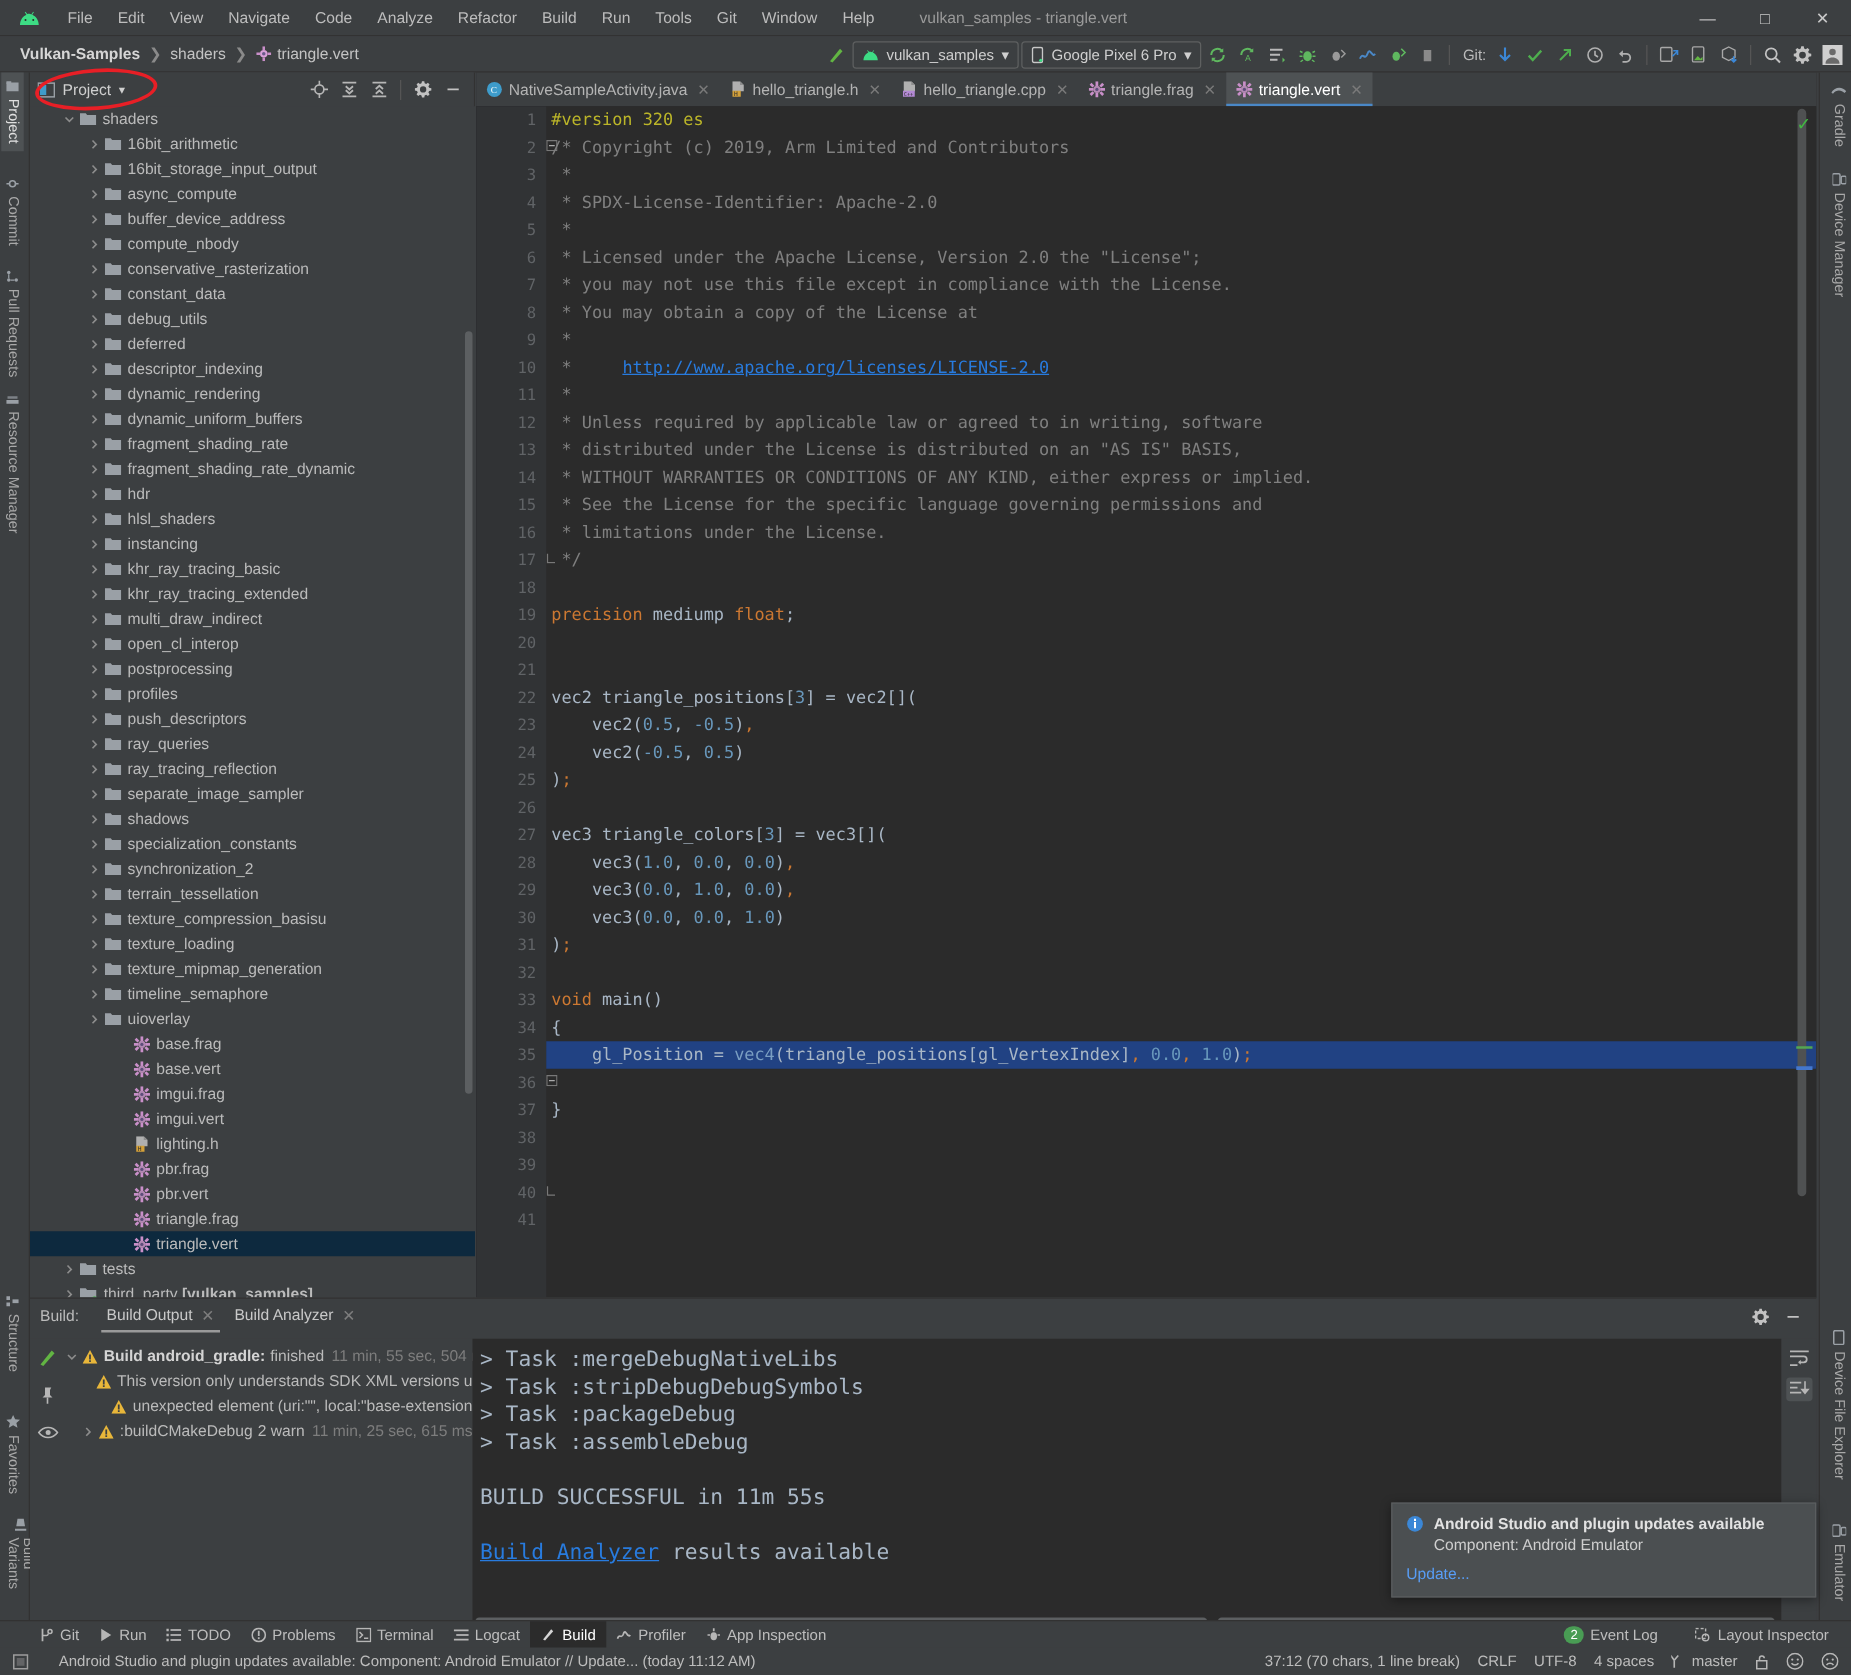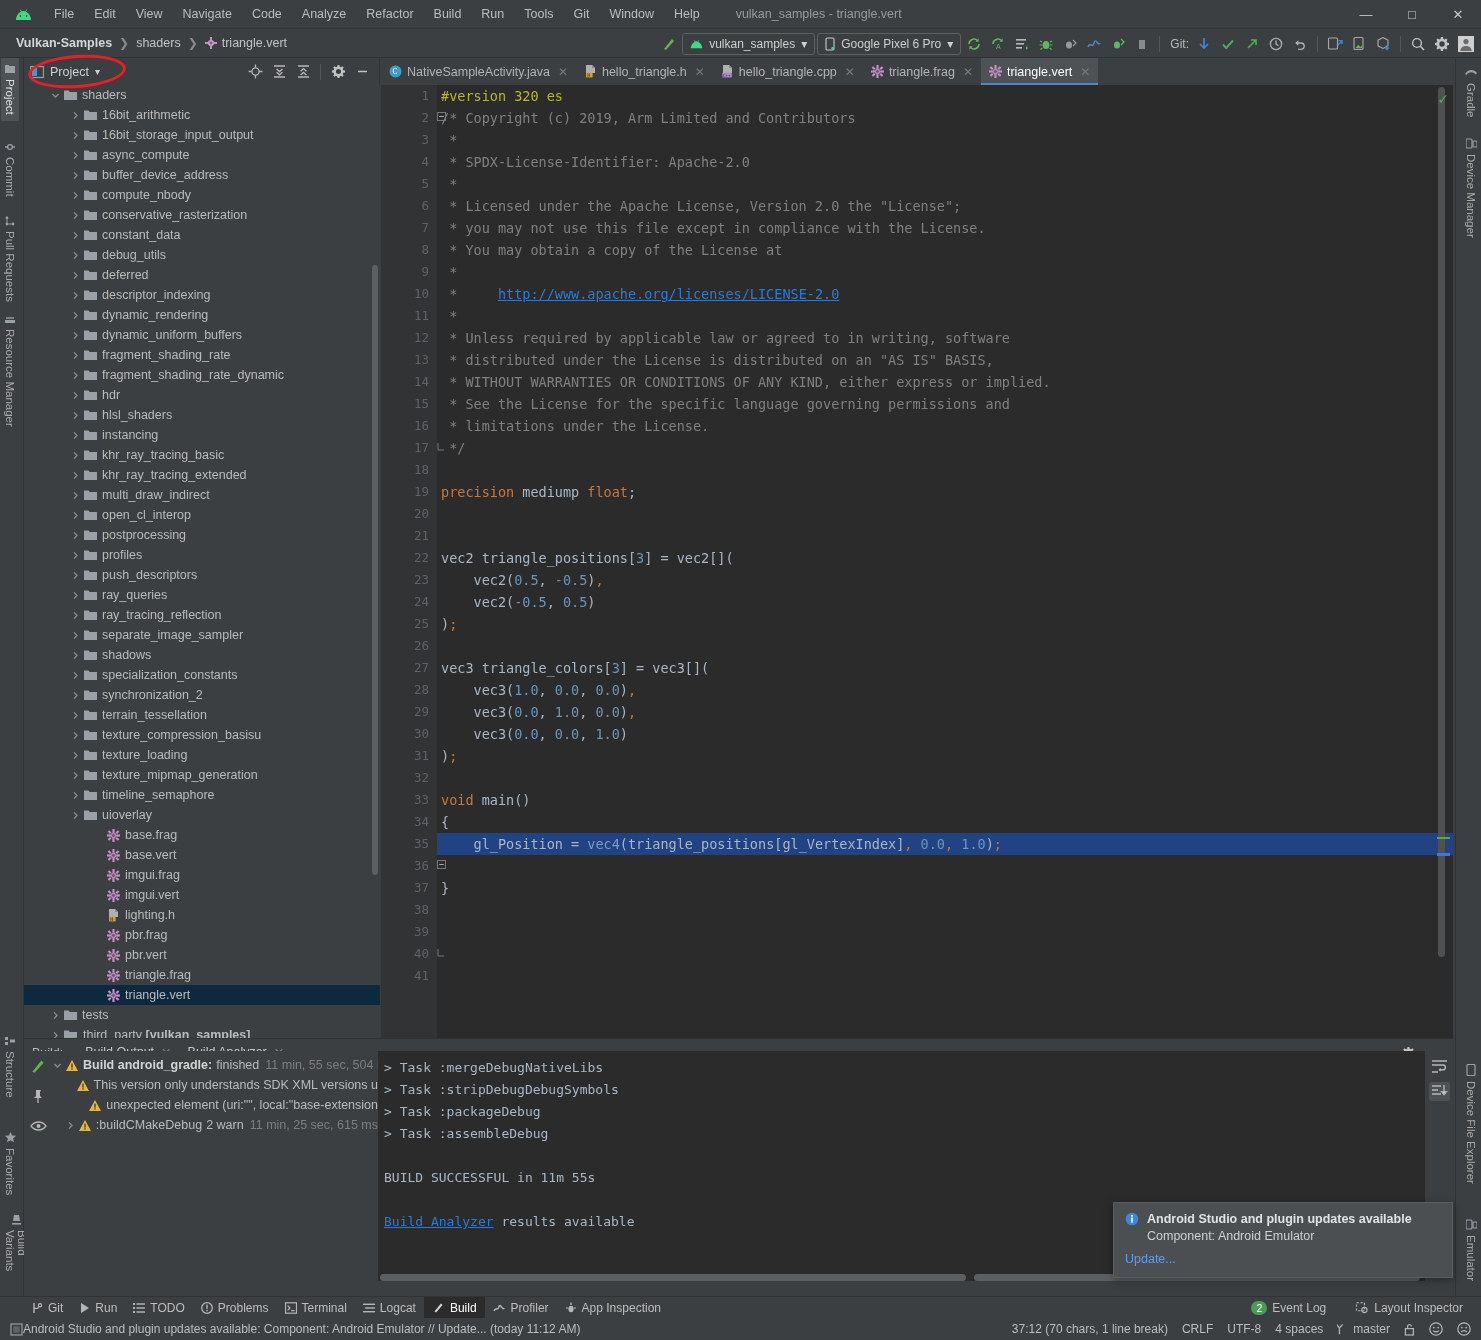--- a/index.html
+++ b/index.html
@@ -141,29 +141,29 @@
   
   .buildpanel {
     position: absolute; top: 1038px; left: 24px; width: 1429px; height: 258px;
     background: #3c3f41; border-top: 1px solid #323232;
   }
   .bhead { height: 28px; display: flex; align-items: center; padding-left: 8px; }
   .bhead .lab { font-size: 12.5px; color: #bbb; margin-right: 14px; }
   .btab { font-size: 12.5px; color: #c9c9c9; padding: 4px 8px 6px; display: flex; align-items: center; gap: 7px; position: relative;}
   .btab.active::after { content:""; position:absolute; left:4px; right:4px; bottom:0; height:2px; background:#9a9a9a;}
   .bhead-right { margin-left: auto; display: flex; gap: 4px; padding-right: 8px; }
-  .bbody { position: absolute; top: 12px; left: 0; width: 1429px; height: 230px; display: flex; }
+  .bbody { position: absolute; top: 32px; left: 0; width: 1429px; height: 230px; display: flex; }
   .btoolcol { width: 28px; background: #3c3f41; padding-top: 6px; display: flex; flex-direction: column; align-items: center; gap: 14px;}
   .btree { width: 326px; background: #3c3f41; font-size: 12.5px; padding-top: 4px; overflow: hidden;}
   .btree .brow { height: 20px; display: flex; align-items: center; white-space: nowrap; color: #bbb;}
   .gray { color: #7d7d7d; }
   .bold { font-weight: bold; color: #d4d4d4; }
   .bconsole {
     flex: 1; background: #2b2b2b; font-family: "DejaVu Sans Mono", monospace;
-    font-size: 13px; color: #a9b7c6; padding: 6px 0 0 6px; position: relative; overflow: hidden;
+    font-size: 17px; color: #a9b7c6; padding: 6px 0 0 6px; position: relative; overflow: hidden;
   }
   .bconsole .cline { height: 22px; line-height: 22px; white-space: pre; }
   .bconsole-right { width: 28px; background: #3c3f41; display:flex; flex-direction:column; align-items:center; padding-top:8px; gap:8px;}
   .hscroll { position: absolute; left: 0; bottom: 0; height: 7px; width: 100%; }
   .hscroll i { position: absolute; height: 7px; background: #5c5f61; border-radius: 4px; display:block;}
 
   
   .notif {
     position: absolute; right: 28px; bottom: 62px; width: 340px;
     background: #4b4f51; border: 1px solid #5a5d5f; padding: 9px 12px 11px 11px;
@@ -1752,21 +1752,21 @@
     </div>
   </div>
 
   <div class="statusbar">
     <span style="margin-left:10px;display:flex;align-items:center">
       <svg width="13" height="13" viewBox="0 0 13 13">
           <rect x="1" y="1" width="11" height="11" fill="none" stroke="#9d9d9d" stroke-width="1.2"></rect>
           <rect x="3.4" y="3.4" width="6.2" height="6.2" fill="#9d9d9d" opacity=".4"></rect>
         </svg>
     </span>
-    <span style="margin-left:0">Android Studio and plugin updates available: Component: Android Emulator // Update... (today 11:12 AM)</span>
+    <span style="margin-left:24px">Android Studio and plugin updates available: Component: Android Emulator // Update... (today 11:12 AM)</span>
     <div class="sb-right">
       <span>37:12 (70 chars, 1 line break)</span>
       <span>CRLF</span>
       <span>UTF-8</span>
       <span>4 spaces</span>
       <span style="display:flex;align-items:center;gap:5px">
         <span>
           <svg width="11" height="12" viewBox="0 0 11 12">
               <path d="M2.4 5.2v6" stroke="#b6b6b6" stroke-width="1.3"></path>
               <path d="M2.4 5.2L5.6 1.4M2.4 5.2L-0.4 1.4" stroke="#b6b6b6" stroke-width="1.3" fill="none"></path>

